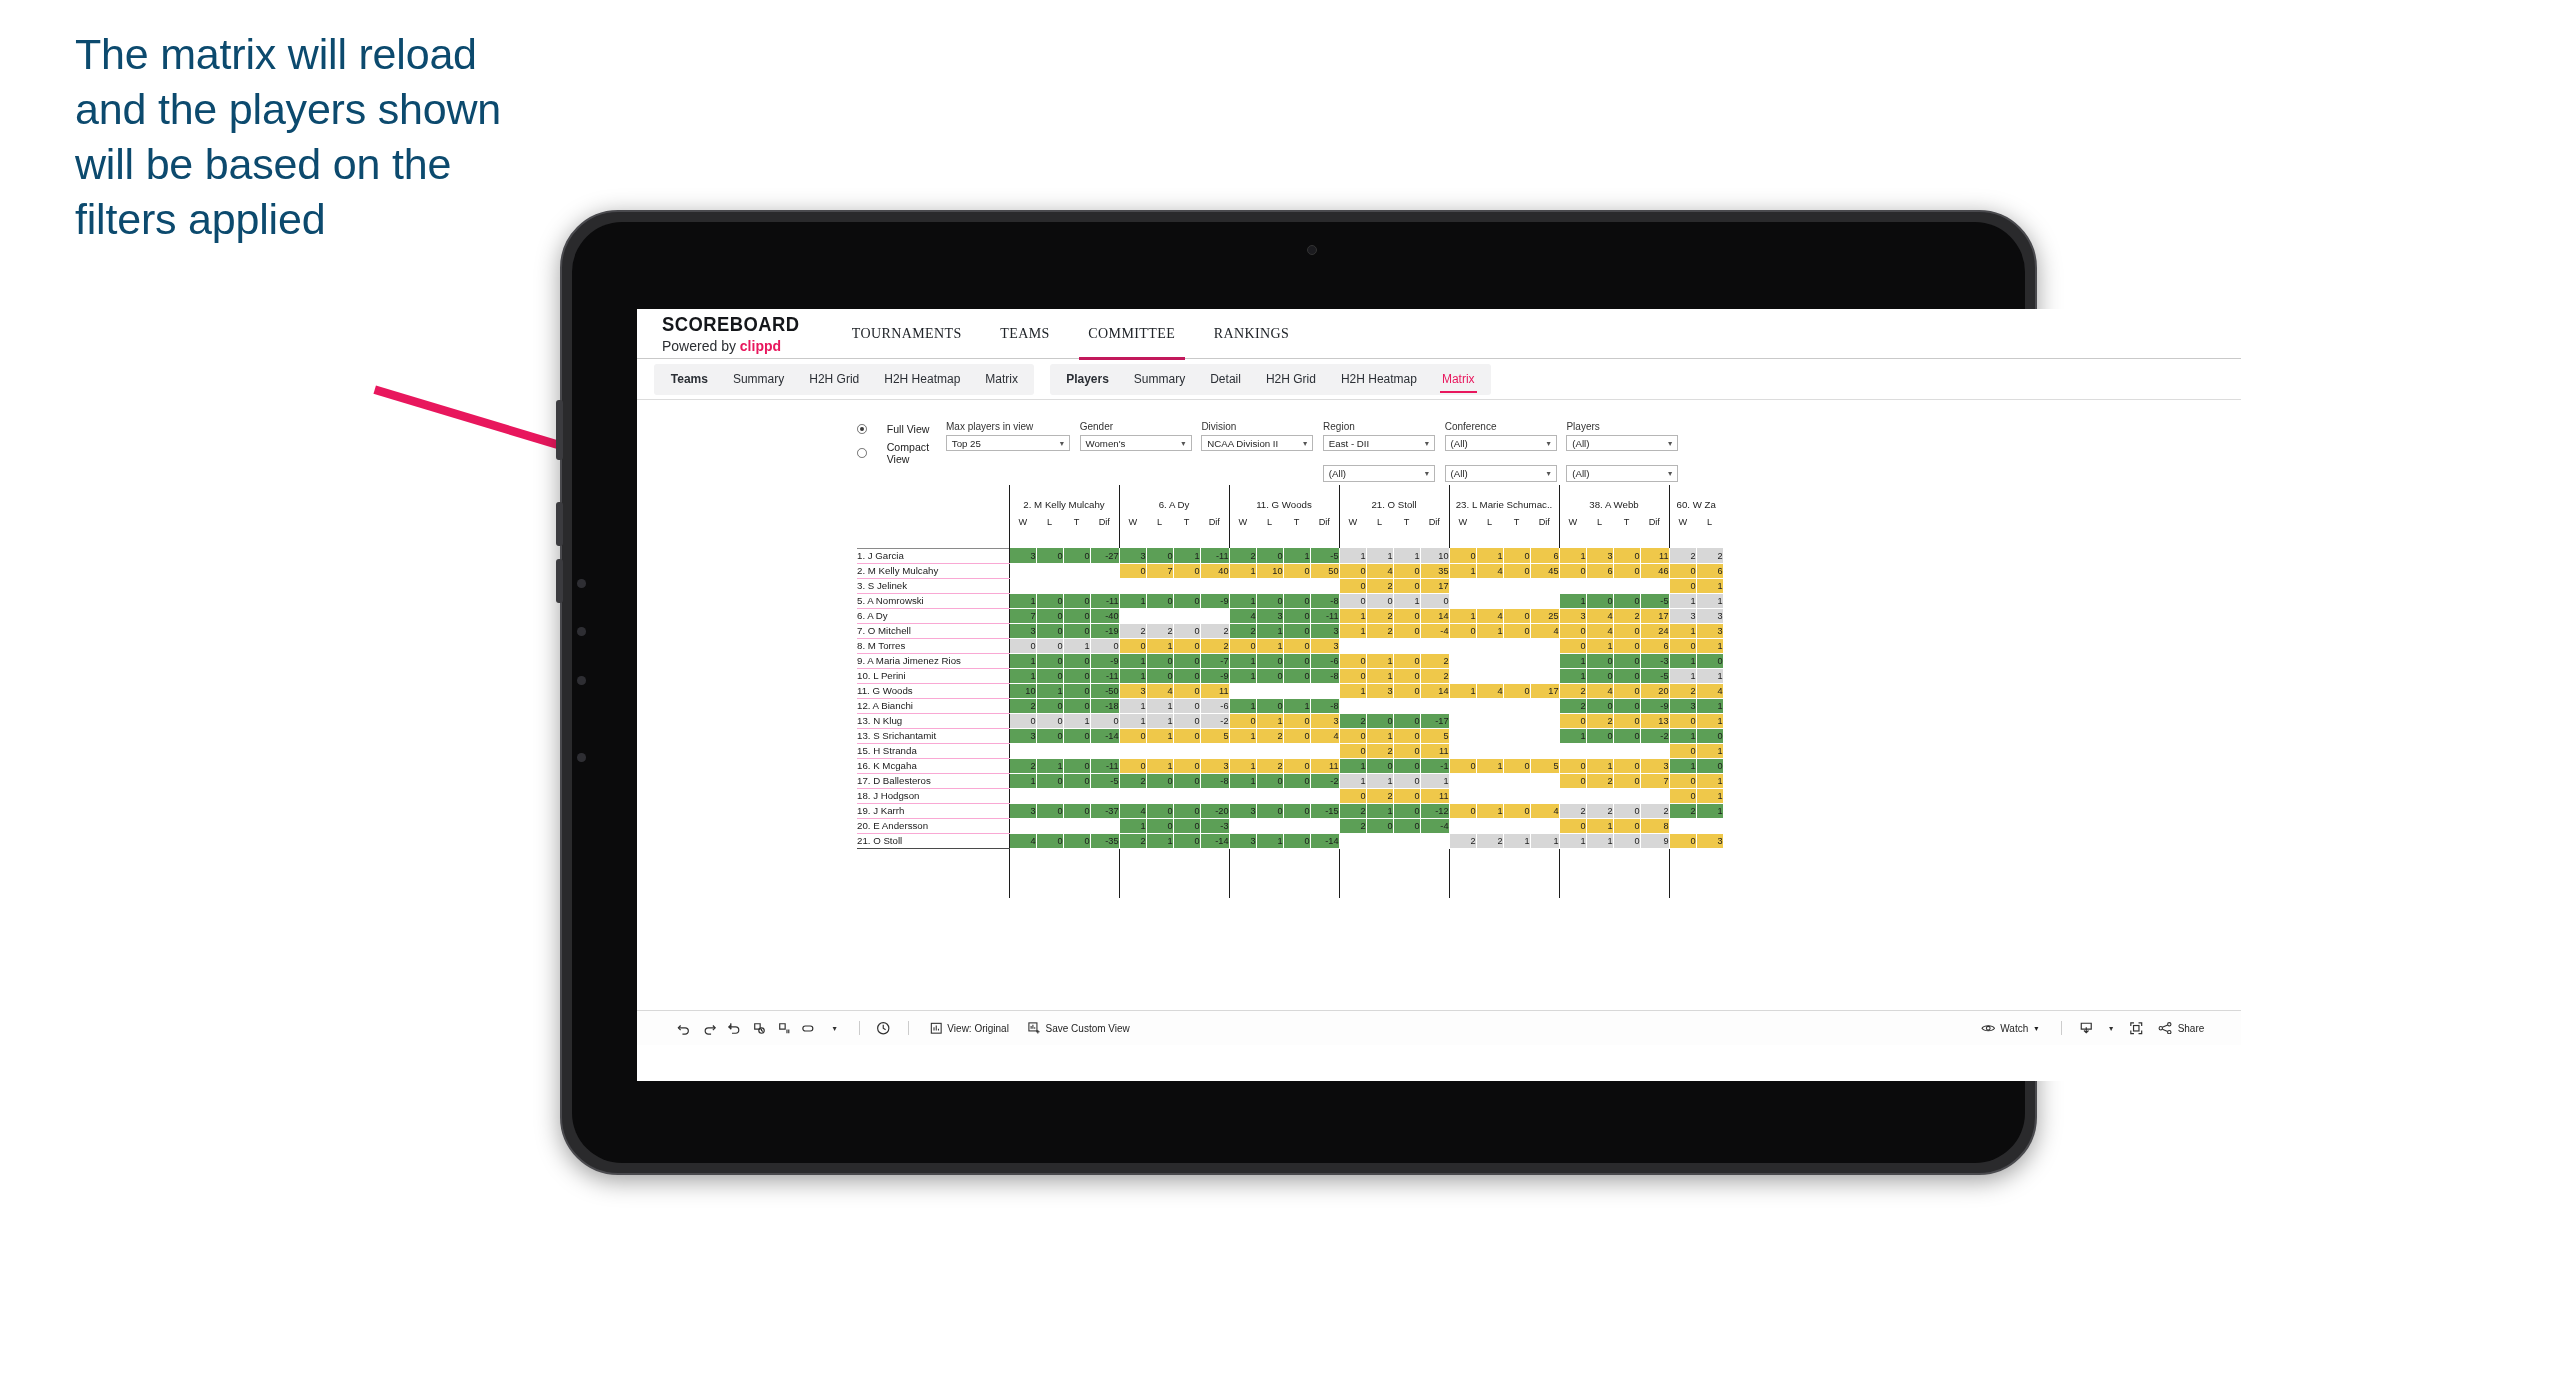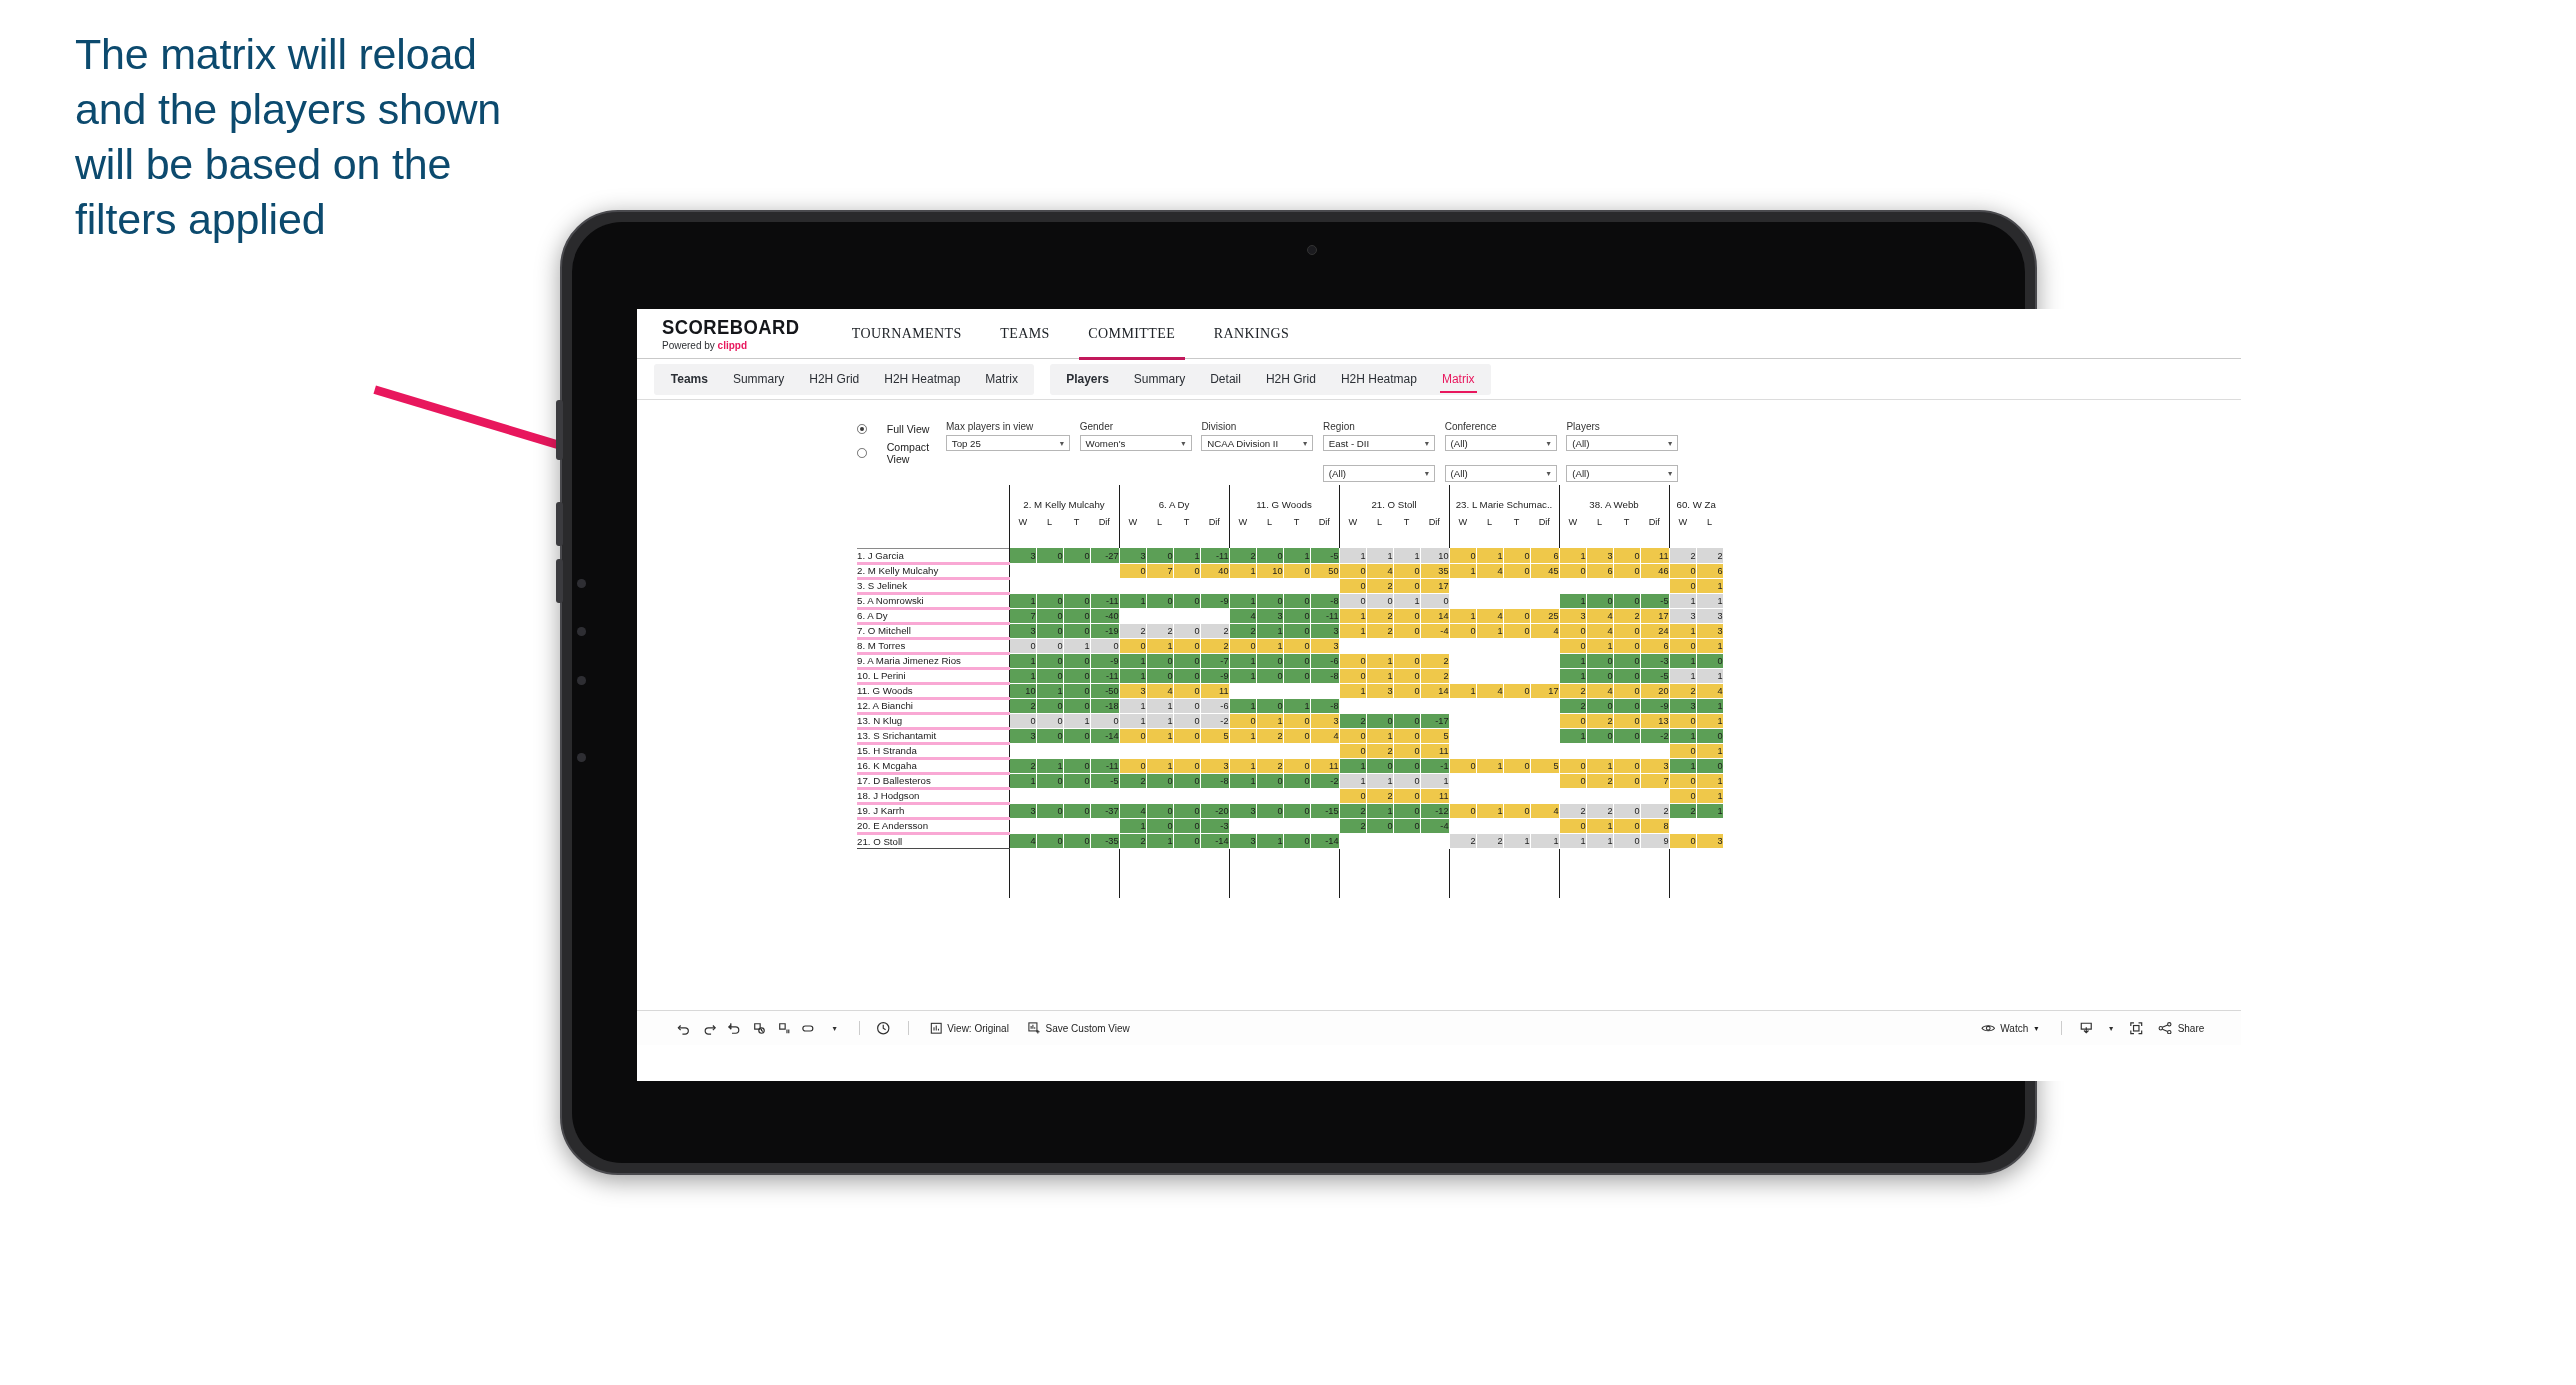--- a/index.html
+++ b/index.html
@@ -86,21 +86,21 @@
     padding: 0 21px 0 25px;
     min-width: 169px;
   }
   #brand-title {
     font-size: 20px; font-weight: bold; letter-spacing: 0.5px;
     color: #14161a;
     font-family: "Liberation Sans", sans-serif;
     transform: scaleX(0.92); transform-origin: left center;
   }
   #brand-sub {
-    font-size: 10px; color: #2c2f33; margin-top: 1.9px;
+    font-size: 14px; color: #2c2f33; margin-top: 1.9px;
   }
   #brand-sub .clippd { color: #e8175d; font-weight: bold; }
   .topnav-item {
     display: flex; align-items: center;
     padding: 0 19.3px;
     font-size: 14px; color: #202429;
     letter-spacing: 0.4px;
     position: relative;
     cursor: pointer;
     font-family: Liberation Serif, serif;
@@ -222,21 +222,21 @@
   }
   th.sub.bl { border-left: 1.9px solid #1c1c1c; }
   th.sub.dif { width: 29px; }
 
   tr.head-spacer td { height: 15.4px; border-left: 1.9px solid #1c1c1c; }
 
   td.rowname {
     font-size: 9.7px; color: #1a1a1a;
     padding-left: 4.8px;
     height: 15px;
-    border-bottom: 3px solid #f9a8d4;
+    border-bottom: 1px solid #f9a8d4;
     white-space: nowrap;
     background: #fff;
   }
   tr.first-data td.rowname { border-top: 1px solid #8a8a8a; }
 
   td.cell {
     height: 15px;
     text-align: right;
     padding-right: 3.9px;
     font-size: 9.2px;

